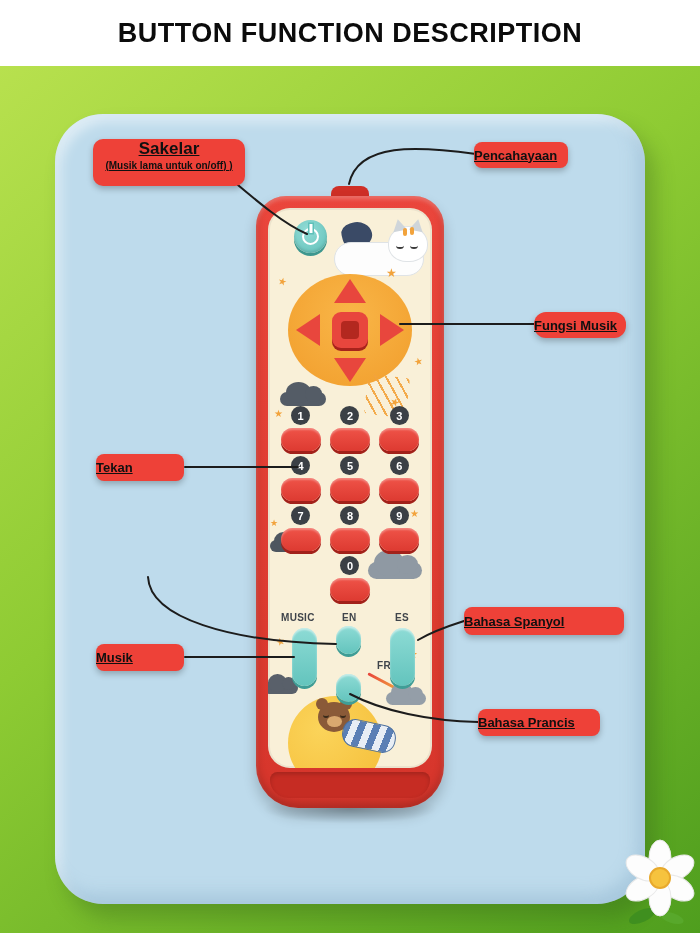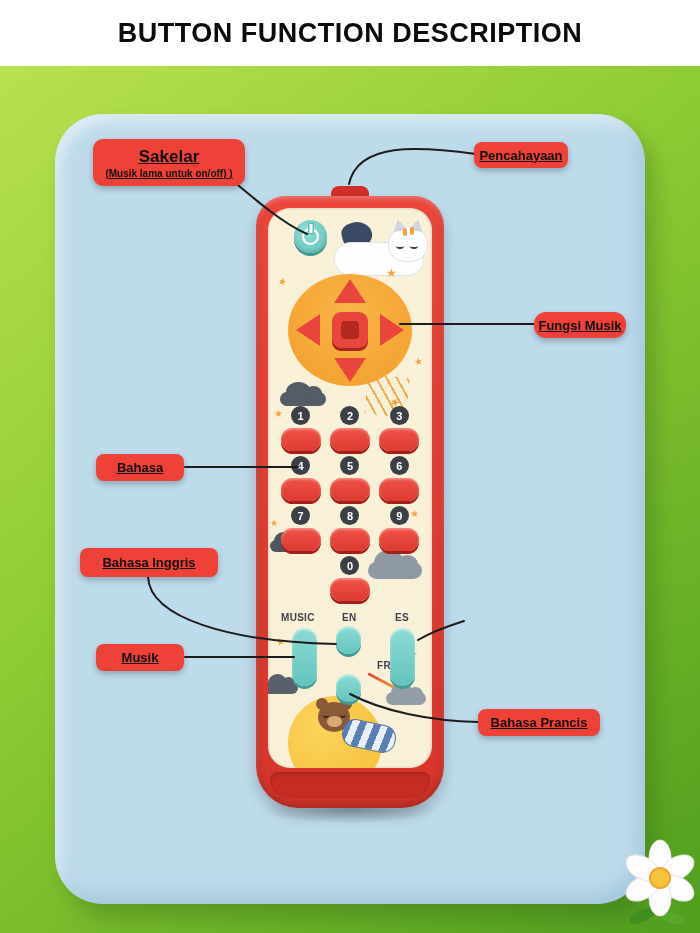--- a/index.html
+++ b/index.html
@@ -90,21 +90,21 @@
   .bear-head::before{left:-2px;} .bear-head::after{right:-2px;}
   .bear-muzzle{position:absolute;left:59px;top:38px;width:15px;height:11px;background:#d9a86f;border-radius:50%;}
   .bear-eye{position:absolute;width:6px;height:4px;border-bottom:2px solid #3a2a1a;border-radius:50%;top:34px;}
   .bear-eye.l{left:55px;} .bear-eye.r{left:72px;}
   .bear-body{position:absolute;left:74px;top:44px;width:52px;height:26px;border:1px solid #4a6fa0;border-radius:13px;
     background:repeating-linear-gradient(100deg,#5a7fb5 0 7px,#e8eef5 7px 14px);transform:rotate(12deg);}
   .shooting-star{position:absolute;left:98px;top:2px;width:34px;height:3px;border-radius:2px;
     background:linear-gradient(90deg,#e8453c,#f2a33c);transform:rotate(28deg);}
   
   .pill{position:absolute;z-index:60;background:#ee4138;border-radius:8px;display:flex;align-items:center;
-    justify-content:center;font-weight:bold;font-size:13px;color:#101010;text-decoration:underline;
+    justify-content:flex-start;font-weight:bold;font-size:13px;color:#101010;text-decoration:underline;
     box-shadow:0 3px 6px rgba(0,0,0,.25);box-sizing:border-box;}
   .pill.sakelar{flex-direction:column;gap:1px;border-radius:10px;}
   .pill .t{font-size:17px;text-decoration:underline;}
   .pill .s{font-size:10px;font-weight:600;text-decoration:none;}
   
   .lines{position:absolute;left:0;top:0;z-index:55;pointer-events:none;}
   
   .flower{position:absolute;left:620px;top:836px;z-index:70;}
 </style>
 </head>
@@ -244,23 +244,23 @@
       <path d="M 478 722 C 430 721 382 711 350 694"></path>
     </g>
   </svg>
 
   <div class="pill sakelar" style="left:93px;top:139px;width:152px;height:47px;">
     <span class="t">Sakelar</span>
     <span class="s">(Musik lama untuk on/off) )</span>
   </div>
   <div class="pill" style="left:474px;top:142px;width:94px;height:26px;">Pencahayaan</div>
   <div class="pill" style="left:534px;top:312px;width:92px;height:26px;border-radius:12px;">Fungsi Musik</div>
-  <div class="pill" style="left:96px;top:454px;width:88px;height:27px;">Bahasa</div>
-  <div class="pill" style="left:80px;top:548px;width:138px;height:29px;">Bahasa Inggris</div>
+  <div class="pill" style="left:96px;top:454px;width:88px;height:27px;">Tekan</div>
   <div class="pill" style="left:96px;top:644px;width:88px;height:27px;">Musik</div>
+  <div class="pill" style="left:464px;top:607px;width:160px;height:28px;">Bahasa Spanyol</div>
   <div class="pill" style="left:478px;top:709px;width:122px;height:27px;">Bahasa Prancis</div>
 
   <svg class="flower" width="80" height="92" viewBox="0 0 80 92">
     <g>
       <ellipse cx="22" cy="80" rx="14" ry="6" fill="#3f8f1f" transform="rotate(-25 22 80)"></ellipse>
       <ellipse cx="52" cy="82" rx="12" ry="5" fill="#58a82b" transform="rotate(18 52 82)"></ellipse>
       <g fill="#fdfdfd" stroke="#e9e9e9" stroke-width="1">
         <ellipse cx="40" cy="22" rx="11" ry="18"></ellipse>
         <ellipse cx="40" cy="22" rx="11" ry="18" transform="rotate(60 40 42)"></ellipse>
         <ellipse cx="40" cy="22" rx="11" ry="18" transform="rotate(120 40 42)"></ellipse>

